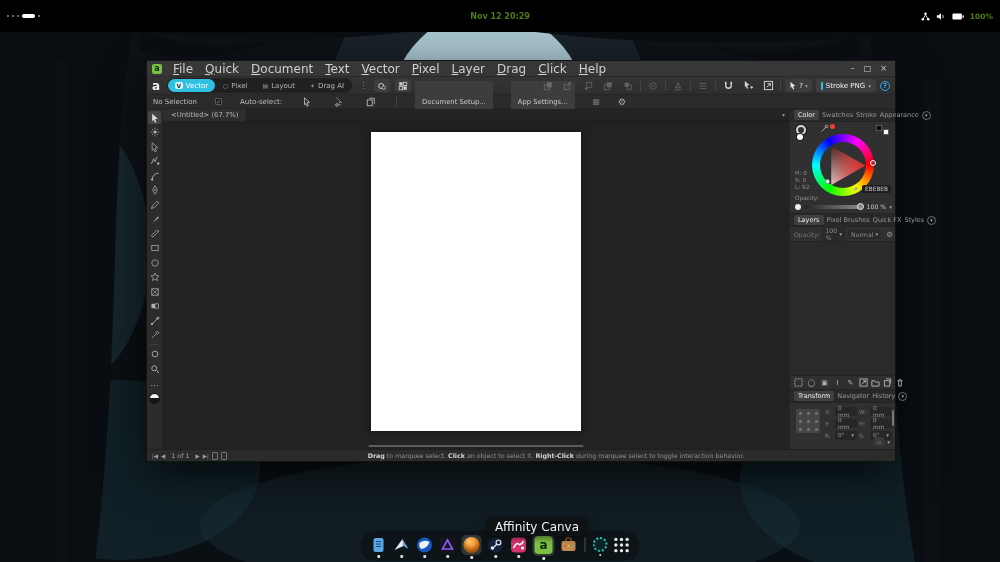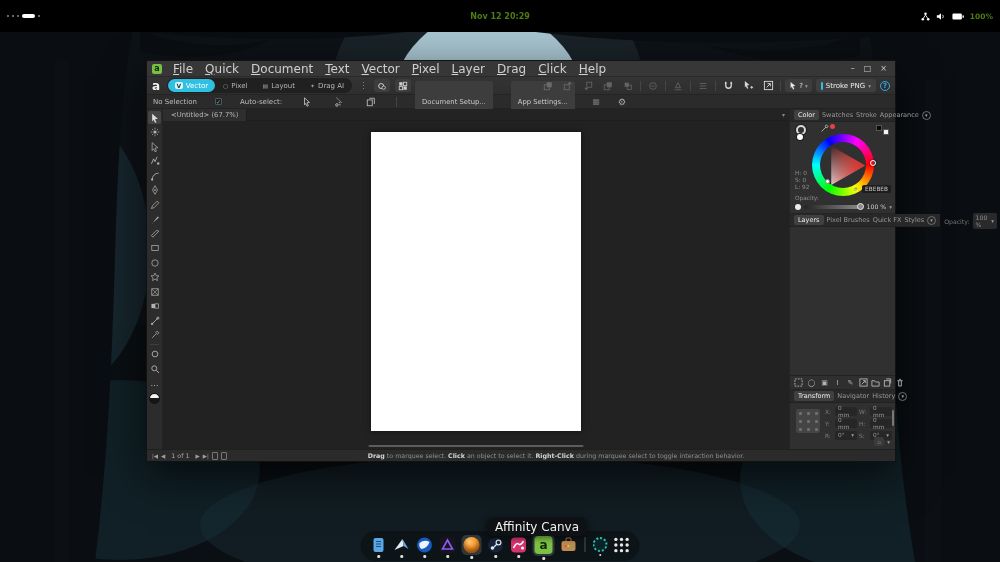--- a/index.html
+++ b/index.html
@@ -128,21 +128,21 @@
     font-size:5.8px; color:#8d8d8d; z-index:4; }
   .hexbox { background:#1d1d1d; border-radius:2px; padding:1px 3px; color:#c3c3c3; }
   .oplabel { position:absolute; left:5px; top:86px; font-size:5.8px; color:#8d8d8d; }
   .oprow { position:absolute; left:5px; right:3px; top:93px; height:9px; display:flex; align-items:center; gap:3px; }
   .opdot { width:6px; height:6px; border-radius:50%; background:#ececec; flex:none; }
   .optrack { flex:1; height:4px; border-radius:2px; background:linear-gradient(90deg,#242424,#8e8e8e); }
   .opknob { width:7px; height:7px; border:1.5px solid #e6e6e6; border-radius:50%; background:#8a8a8a;
     margin-left:-9px; flex:none; }
   .opval { font-size:6.2px; color:#cfcfcf; white-space:nowrap; }
 
-  .sec-layers { height:162px; display:flex; flex-direction:row; border-top:1px solid #242424; }
+  .sec-layers { height:162px; display:flex; flex-direction:column; border-top:1px solid #242424; }
   .blendrow { height:14px; display:flex; align-items:center; gap:3px; padding:0 4px;
     font-size:6.2px; color:#757575; }
   .dd { background:#2a2a2a; border-radius:2px; padding:1px 3px; color:#8f8f8f; display:flex;
     align-items:center; gap:2px; }
   .lockico,.gearsm { margin-left:2px; color:#9a9a9a; font-size:7.5px; }
   .layerlist { flex:1; background:#2a2a2a; border-top:1px solid #242424; }
 
   .layeractions { height:14px; background:#2f2f2f; border-top:1px solid #232323;
     display:flex; align-items:center; padding:0 4px; gap:4px; color:#b5b5b5; }
   .la { display:flex; align-items:center; justify-content:center; width:9px; height:10px; font-size:7px; }

